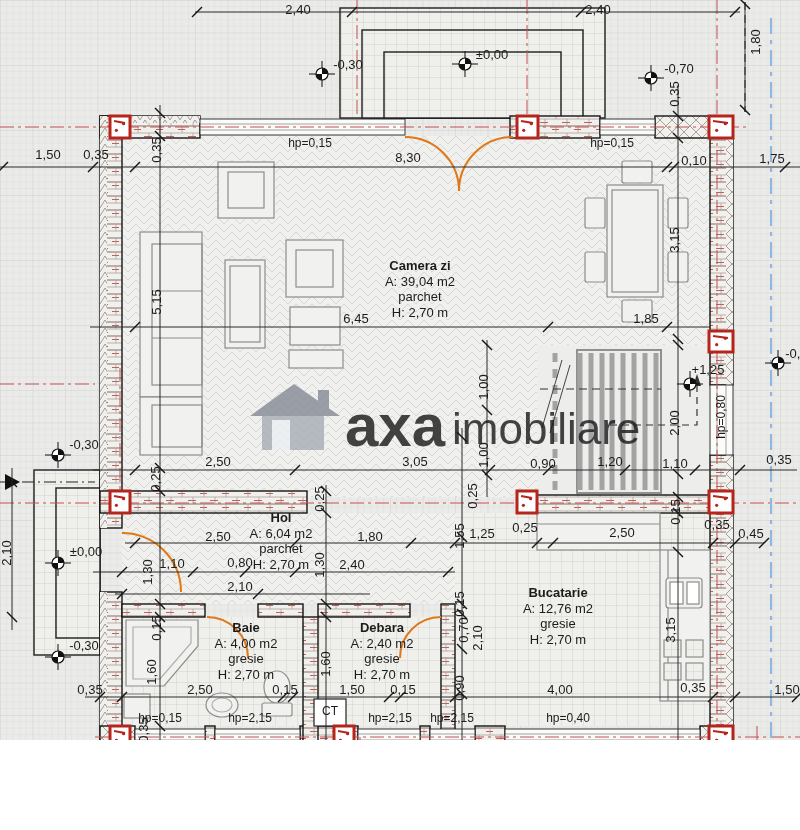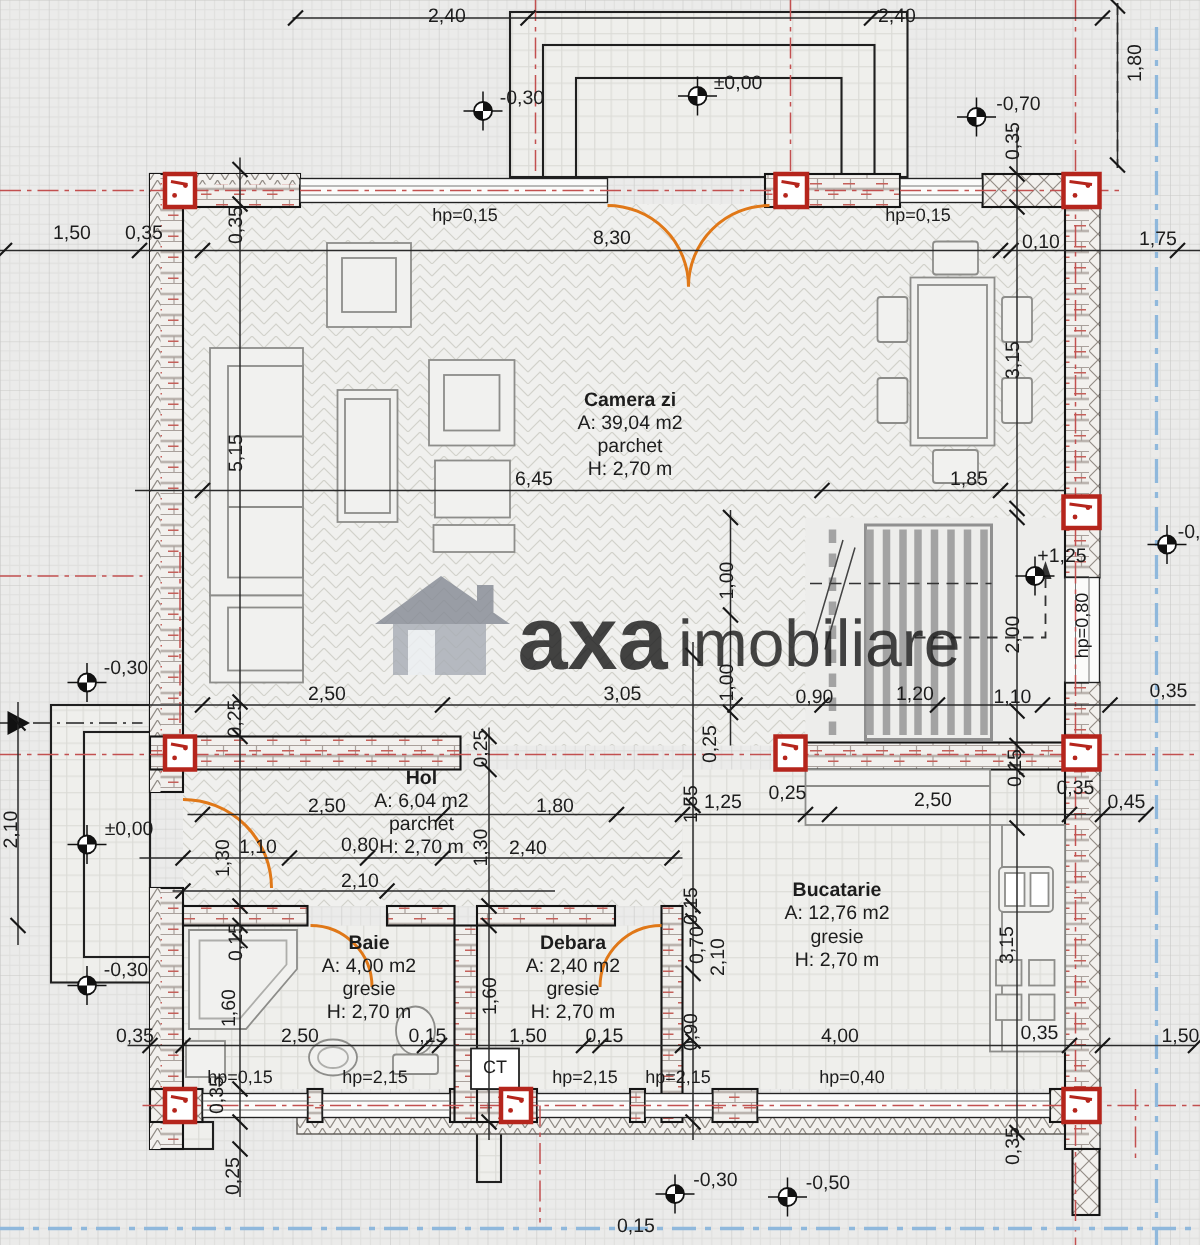--- a/index.html
+++ b/index.html
@@ -1,16 +1,16 @@
 <!DOCTYPE html>
 <html><head>
 <meta charset="utf-8">
 <style>
   html,body{margin:0;padding:0;background:#fff;}
-  .plan-wrap{width:800px;height:830px;overflow:hidden;position:relative;font-family:"Liberation Sans",sans-serif;}
+  .plan-wrap{width:800px;height:740px;overflow:hidden;position:relative;font-family:"Liberation Sans",sans-serif;}
   svg{display:block;}
   text{font-family:"Liberation Sans",sans-serif;fill:#1c1c1c;}
 </style>
 </head>
 <body>
 
 <div class="plan-wrap">
 <svg id="plan-svg" width="800" height="830" viewBox="0 0 800 830">
   <defs>
     <pattern id="gr" width="32.5" height="32.5" patternUnits="userSpaceOnUse">

